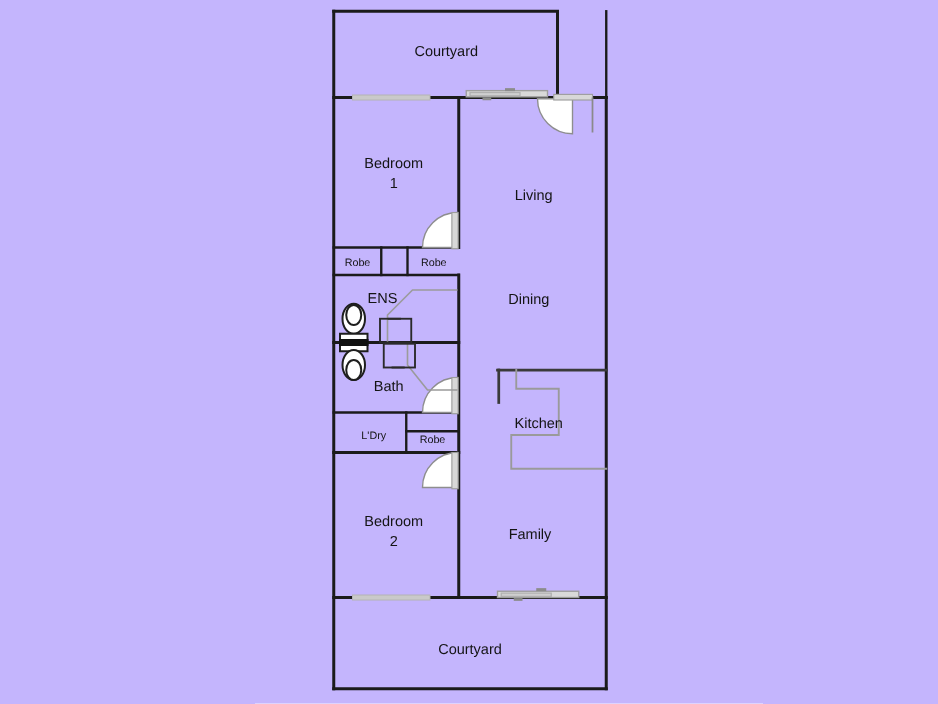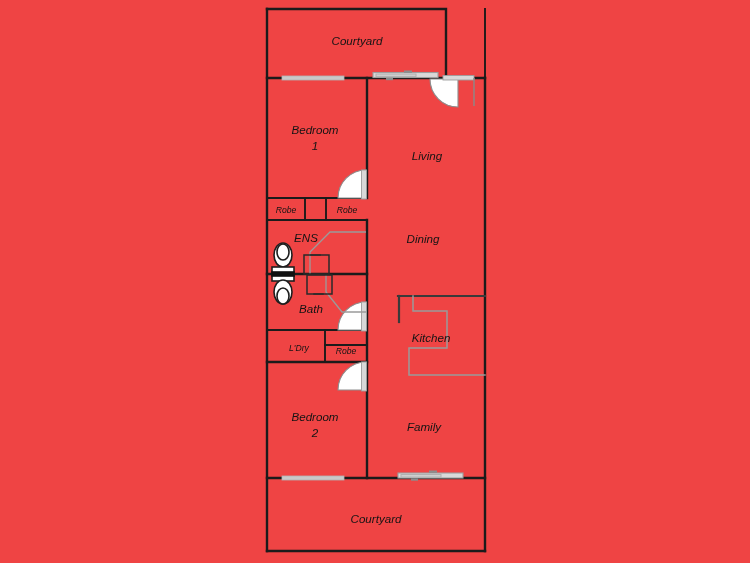--- a/index.html
+++ b/index.html
@@ -1,19 +1,19 @@
 <!DOCTYPE html>
 <html><head>
 <meta charset="utf-8">
 <title>Floor Plan</title>
 <style>
   html,body{margin:0;padding:0;background:#ffffff;}
   body{width:750px;height:563px;overflow:hidden;
        font-family:"Liberation Sans","DejaVu Sans",sans-serif;}
-  #plan-root{position:relative;width:750px;height:563px;background:#ef4444;font-style:italic;}
+  #plan-root{position:relative;width:750px;height:563px;background:#c4b5fd;}
   svg{display:block;}
   .wall{stroke:#1b1b1b;stroke-width:2.4;fill:none;stroke-linecap:square;}
   .wall-thin{stroke:#1b1b1b;stroke-width:1.9;fill:none;stroke-linecap:square;}
   .part{stroke:#2a2a2a;stroke-width:1.5;fill:none;stroke-linecap:square;}
   .cab{stroke:#9a9a9a;stroke-width:1.5;fill:none;stroke-linecap:square;}
   .cab-dark{stroke:#3a3a3a;stroke-width:2.2;fill:none;stroke-linecap:square;}
   .swing{stroke:#8e8e8e;stroke-width:1.1;fill:#ffffff;}
   .swing-line{stroke:#8a8a8a;stroke-width:1.4;fill:none;}
   .doorleaf{fill:#d8d8d8;stroke:#9d9d9d;stroke-width:0.9;}
   .slider{stroke:#9e9e9e;stroke-width:1.1;fill:#d9d9d9;}

